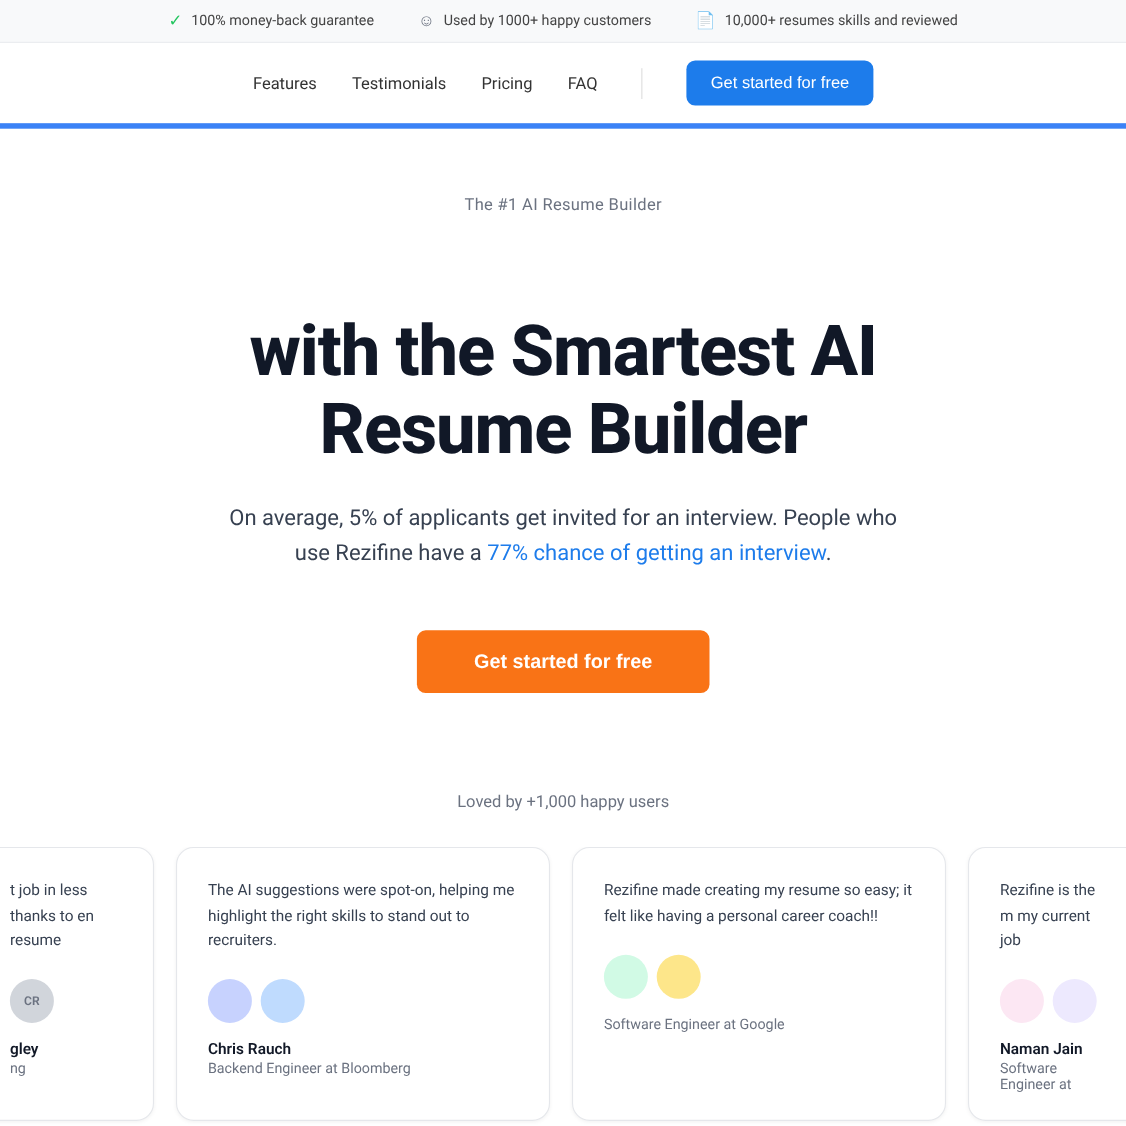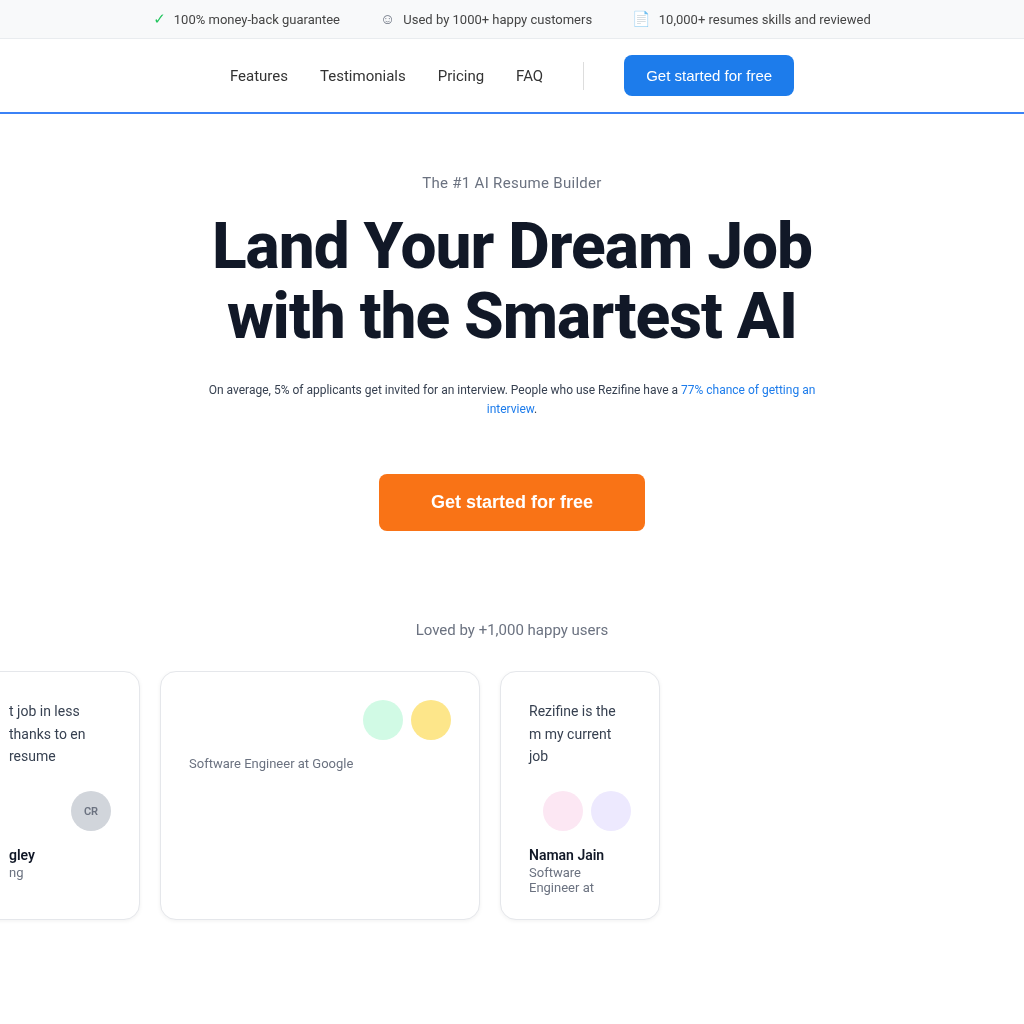--- a/index.html
+++ b/index.html
@@ -29,21 +29,21 @@
     .smile-icon { color: #6b7280; }
     .doc-icon { color: #22c55e; }
 
     
     nav {
       display: flex;
       justify-content: center;
       align-items: center;
       padding: 16px 40px;
       gap: 40px;
-      border-bottom: 2px solid #3b82f6;
+      border-bottom: 5px solid #3b82f6;
     }
     .nav-links {
       display: flex;
       align-items: center;
       gap: 32px;
     }
     .nav-link {
       text-decoration: none;
       color: #333;
       font-size: 15px;
@@ -80,21 +80,21 @@
     }
     .hero-title {
       font-size: 64px;
       font-weight: 800;
       color: #111827;
       line-height: 1.1;
       margin-bottom: 28px;
       letter-spacing: -1px;
     }
     .hero-desc {
-      font-size: 12px;
+      font-size: 20px;
       color: #374151;
       margin-bottom: 36px;
       line-height: 1.6;
       max-width: 640px;
       margin-left: auto;
       margin-right: auto;
     }
     .hero-desc .highlight {
       color: #1d7ceb;
       text-decoration: none;
@@ -154,21 +154,20 @@
     .testimonial-text {
       font-size: 14px;
       color: #374151;
       line-height: 1.6;
       margin-bottom: 24px;
     }
     .testimonial-avatars {
       display: flex;
       gap: 8px;
       margin-bottom: 16px;
-      justify-content: flex-end;
     }
     .avatar-circle {
       width: 40px;
       height: 40px;
       border-radius: 50%;
       background: #d1d5db;
       display: flex;
       align-items: center;
       justify-content: center;
       font-size: 11px;
@@ -211,22 +210,23 @@
     <a class="nav-link" href="#">Pricing</a>
     <a class="nav-link" href="#">FAQ</a>
   </div>
   <div class="nav-divider"></div>
   <button class="btn-primary-nav">Get started for free</button>
 </nav>
 
 <section class="hero">
   <p class="hero-subtitle">The #1 AI Resume Builder</p>
   <h1 class="hero-title">
-    <span>Land Your Dream Job</span><br>
+    <br>
     <span>with the Smartest AI</span><br>
+    <span>Resume Builder</span>
   </h1>
   <p class="hero-desc">
     <span>On average, 5% of applicants get invited for an interview. People who use Rezifine have a </span><a class="highlight" href="#">77% chance of getting an interview</a><span>.</span>
   </p>
   <br>
   <button class="btn-cta">Get started for free</button>
 </section>
 
 <div class="social-proof">
   <span>Loved by +1,000 happy users</span>
@@ -237,22 +237,32 @@
 
     <div class="testimonial-card partial-left">
       <p class="testimonial-text">t job in less thanks to en resume</p>
       <div class="testimonial-avatars">
         <div class="avatar-circle">CR</div>
       </div>
       <div class="testimonial-author">gley</div>
       <div class="testimonial-role">ng</div>
     </div>
 
-
     <div class="testimonial-card">
+      <p class="testimonial-text">The AI suggestions were spot-on, helping me highlight the right skills to stand out to recruiters.</p>
+      <div class="testimonial-avatars">
+        <div class="avatar-circle" style="background:#c7d2fe;"></div>
+        <div class="avatar-circle" style="background:#bfdbfe;"></div>
+      </div>
+      <div class="testimonial-author">Chris Rauch</div>
+      <div class="testimonial-role">Backend Engineer at Bloomberg</div>
+    </div>
+
+    <div class="testimonial-card">
+      <p class="testimonial-text">Rezifine made creating my resume so easy; it felt like having a personal career coach!!</p>
       <div class="testimonial-avatars">
         <div class="avatar-circle" style="background:#d1fae5;"></div>
         <div class="avatar-circle" style="background:#fde68a;"></div>
       </div>
       <div class="testimonial-role">Software Engineer at Google</div>
     </div>
 
     <div class="testimonial-card partial-right">
       <p class="testimonial-text">Rezifine is the m my current job</p>
       <div class="testimonial-avatars">

